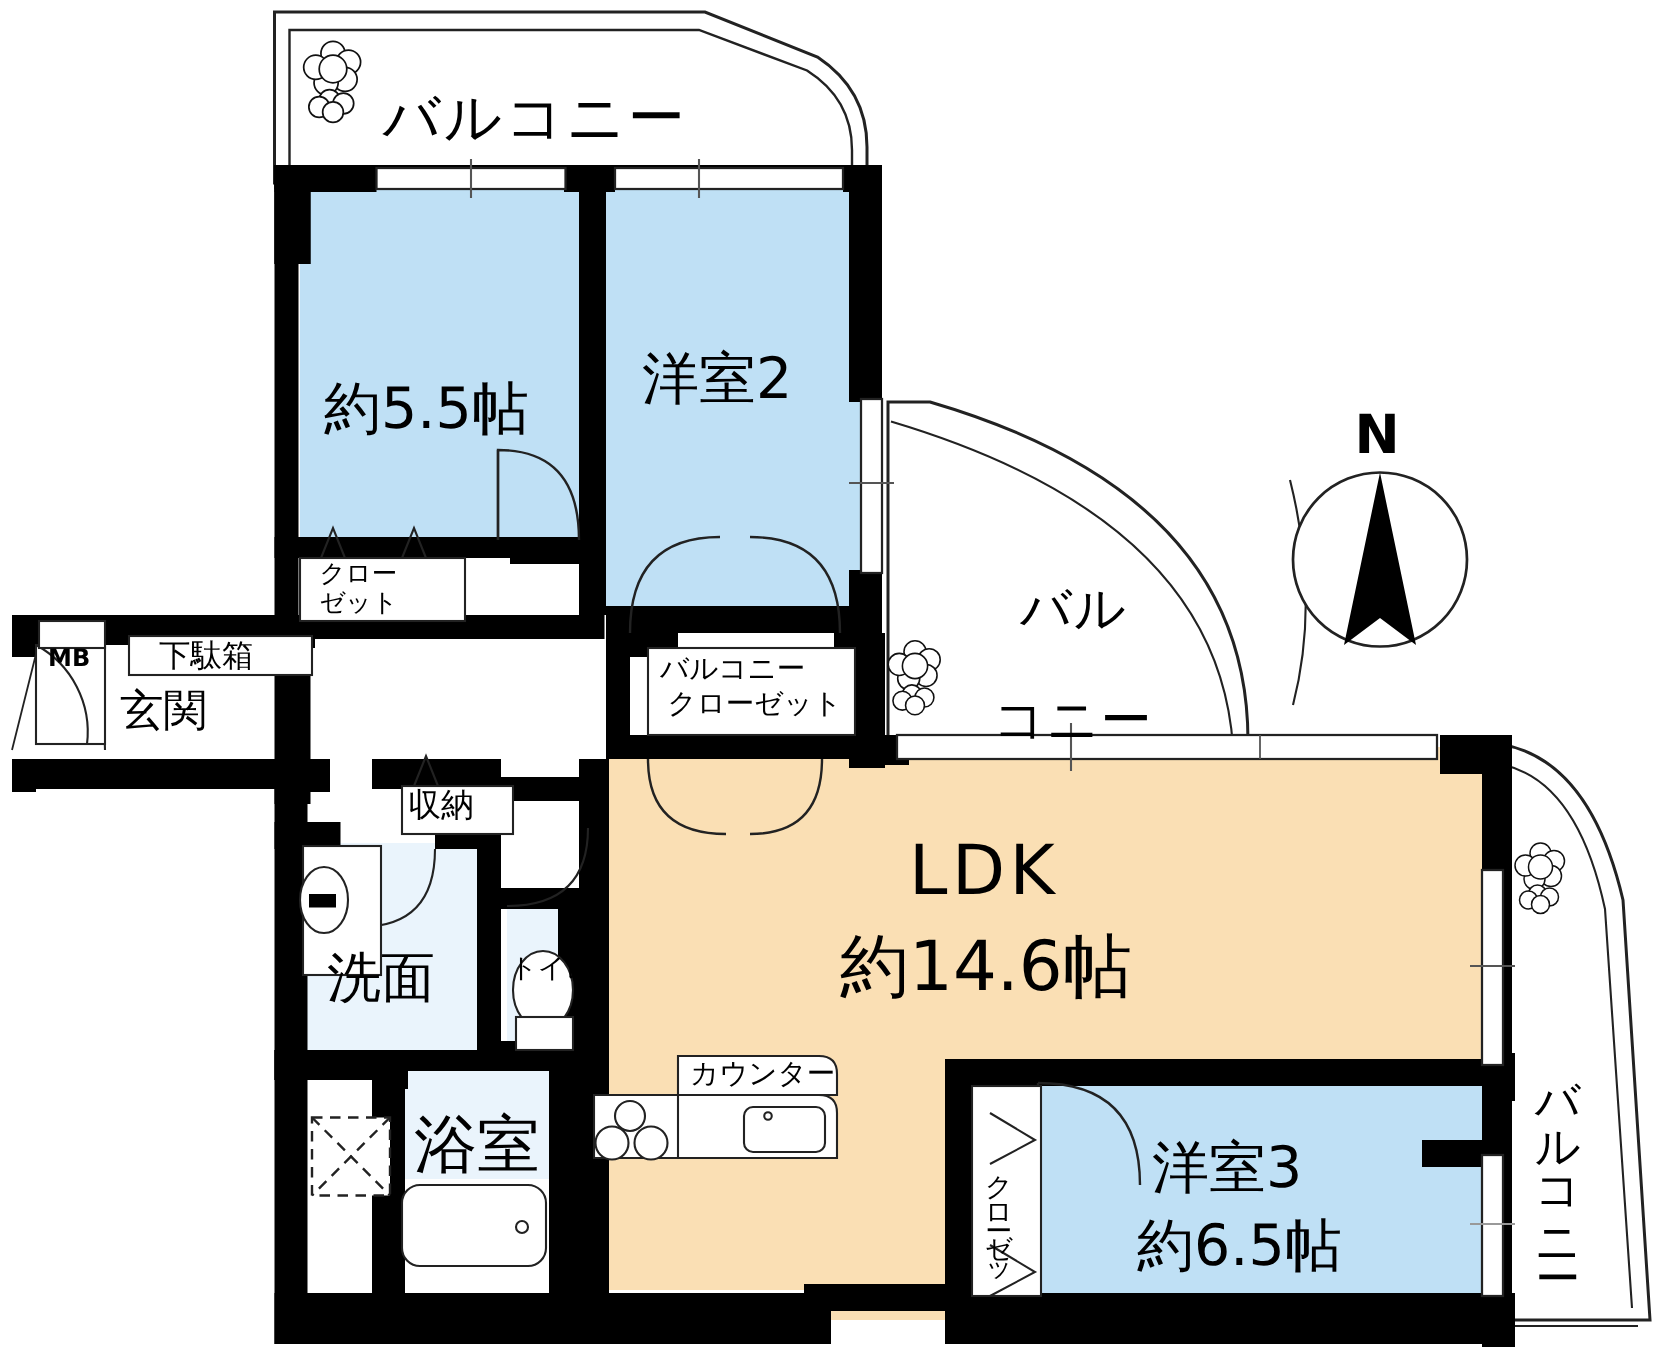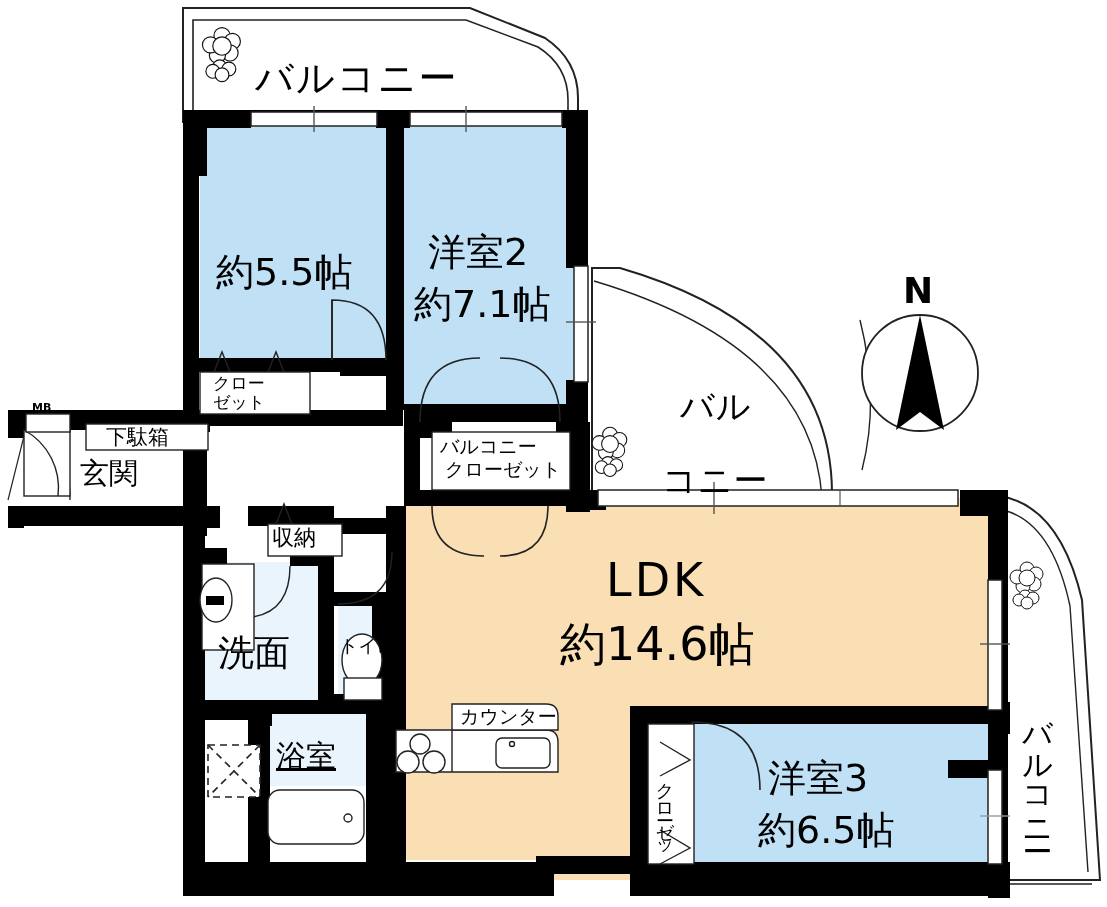--- a/index.html
+++ b/index.html
@@ -277,44 +277,43 @@
     <circle cx="920" cy="373" r="58" fill="#ffffff" stroke="#222" stroke-width="1.8"></circle>
     <path d="M920 315 L944 430 L920 412 L896 430 Z" fill="#000"></path>
   </g>
 </svg>
 
 <div class="lbl" style="left:255px;top:58px;font-size:38px;letter-spacing:2px;">バルコニー</div>
 
 <div class="lbl" style="left:216px;top:252px;font-size:38px;">約5.5帖</div>
 
 <div class="lbl" style="left:428px;top:232px;font-size:38px;">洋室2</div>
-<div class="lbl" style="left:414px;top:284px;font-size:38px;">約7.1帖</div>
 
 <div class="lbl" style="left:213px;top:374px;font-size:17px;">クロー</div>
 <div class="lbl" style="left:213px;top:393px;font-size:17px;">ゼット</div>
 
 <div class="lbl" style="left:440px;top:436px;font-size:19px;">バルコニー</div>
 <div class="lbl" style="left:445px;top:459px;font-size:19px;">クローゼット</div>
 
 <div class="lbl" style="left:680px;top:388px;font-size:34px;letter-spacing:1px;">バル</div>
 <div class="lbl" style="left:662px;top:426px;font-size:34px;letter-spacing:1px;margin-top:36px;">コニー</div>
 
 <div class="lbl vlbl" style="left:1022px;top:700px;font-size:30px;">バルコニー</div>
 
-<div class="lbl" style="left:32px;top:402px;font-size:11px;font-weight:bold;">MB</div>
+<div class="lbl" style="left:32px;top:430px;font-size:16px;font-weight:bold;">MB</div>
 <div class="lbl" style="left:106px;top:426px;font-size:21px;">下駄箱</div>
 <div class="lbl" style="left:80px;top:458px;font-size:29px;">玄関</div>
 
 <div class="lbl" style="left:272px;top:526px;font-size:22px;">収納</div>
 
 <div class="lbl" style="left:218px;top:634px;font-size:36px;">洗面</div>
 
 <div class="lbl" style="left:340px;top:610px;font-size:18px;margin-top:26px;">トイレ</div>
 
-<div class="lbl" style="left:276px;top:740px;font-size:30px;text-decoration:underline;">浴室</div>
+<div class="lbl" style="left:276px;top:740px;font-size:42px;">浴室</div>
 
 <div class="lbl" style="left:460px;top:706px;font-size:19px;">カウンター</div>
 
 <div class="lbl" style="left:606px;top:556px;font-size:46px;letter-spacing:3px;">LDK</div>
 <div class="lbl" style="left:560px;top:620px;font-size:46px;">約14.6帖</div>
 
 <div class="lbl vlbl" style="left:655px;top:770px;font-size:18px;">クローゼット</div>
 
 <div class="lbl" style="left:768px;top:758px;font-size:38px;">洋室3</div>
 <div class="lbl" style="left:758px;top:810px;font-size:38px;">約6.5帖</div>

